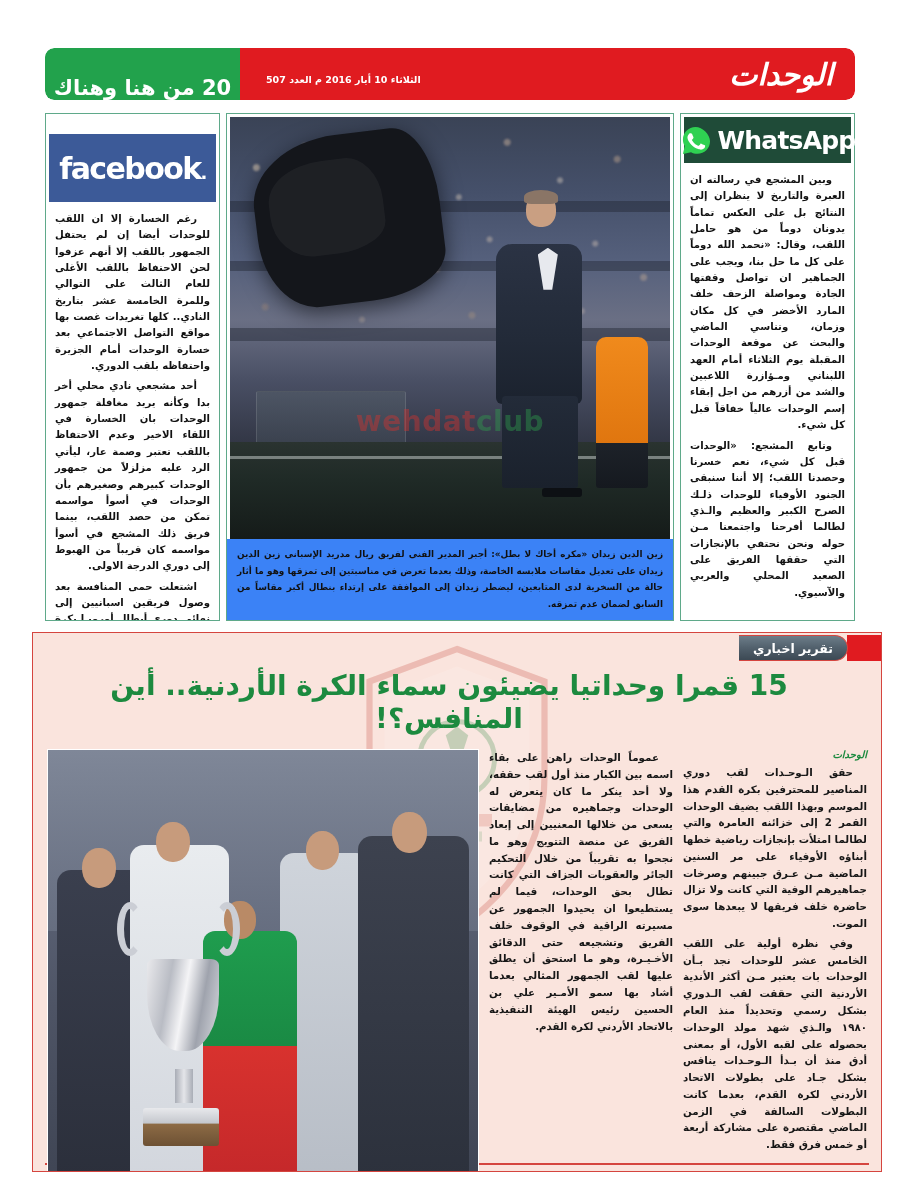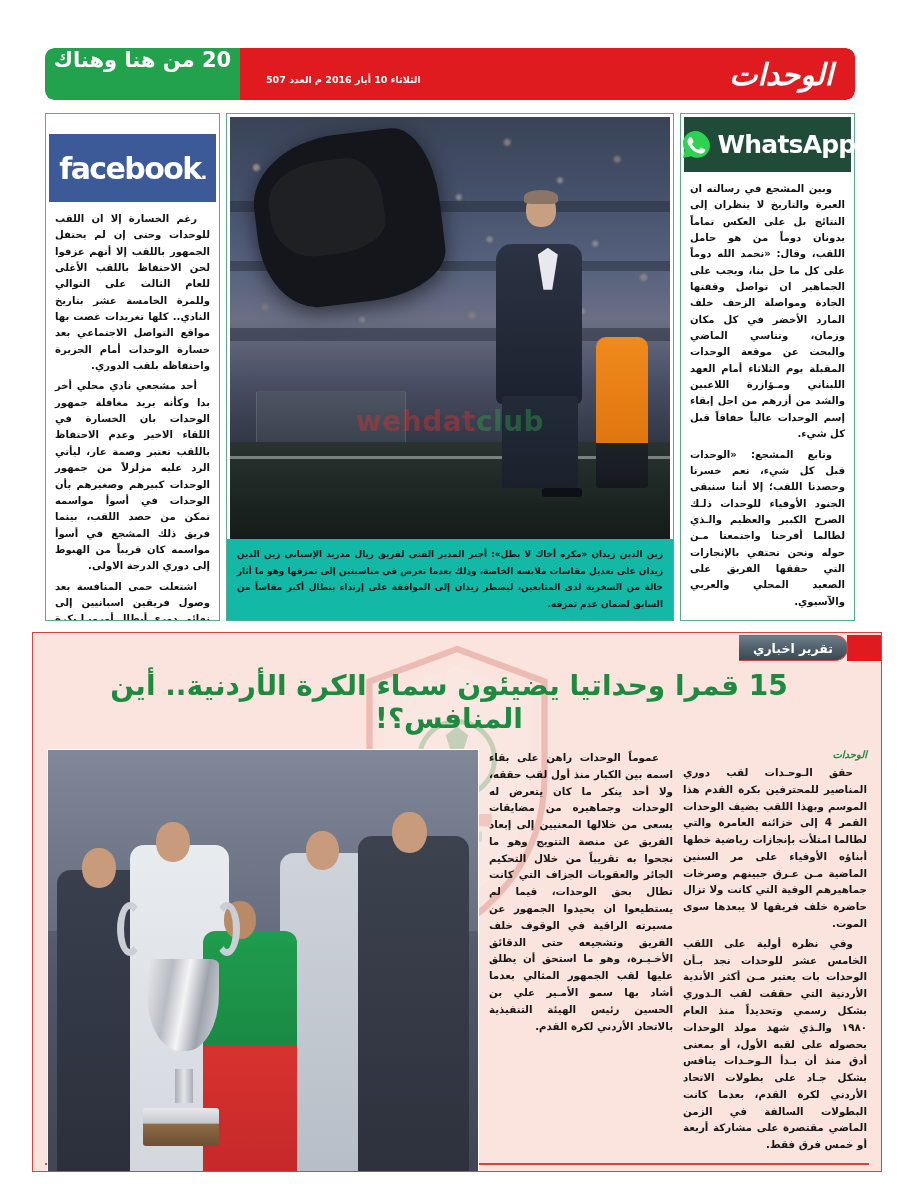--- a/index.html
+++ b/index.html
@@ -32,21 +32,21 @@
     display: flex;
     flex-direction: row;
     border-radius: 9px;
     overflow: hidden;
   }
   .masthead-green {
     width: 195px;
     background: #22a24c;
     border-radius: 9px 0 0 9px;
     display: flex;
-    align-items: flex-start;
+    align-items: flex-end;
     justify-content: center;
     flex-shrink: 0;
     order: 2;
   }
   .masthead-green-text {
     color: #ffffff;
     font-size: 21px;
     font-weight: bold;
     letter-spacing: -0.3px;
     direction: rtl;
@@ -112,21 +112,21 @@
     color: #ffffff;
     font-size: 30px;
     font-weight: bold;
     letter-spacing: -1.6px;
     direction: ltr;
     font-family: "DejaVu Sans", sans-serif;
   }
   .fb-wordmark .dot { font-size: 18px; }
 
   .wa-banner {
-    height: 55px;
+    height: 46px;
     background: #1f4b38;
     display: flex;
     align-items: center;
     justify-content: center;
     gap: 7px;
     margin: 3px 3px 0 3px;
     direction: ltr;
   }
   .wa-icon-wrap {
     width: 33px; height: 33px;
@@ -304,21 +304,21 @@
     white-space: nowrap;
     opacity: 0.42;
     pointer-events: none;
   }
   .watermark .w-red { color: #d8322e; }
   .watermark .w-green { color: #2fa14d; }
 
   .photo-caption {
     padding: 7px 10px 8px 10px;
     direction: rtl;
-    background: #14b8a6;
+    background: #3b82f6;
   }
   .photo-caption p {
     font-size: 8.9px;
     line-height: 1.85;
     font-weight: bold;
     color: #111111;
     text-align: justify;
   }
 
   
@@ -559,21 +559,21 @@
       <div class="photo-caption">
         <p>زين الدين زيدان «مكره أخاك لا بطل»: أجبر المدير الفني لفريق ريال مدريد الإسباني زين الدين زيدان على تعديل مقاسات ملابسه الخاصة، وذلك بعدما تعرض في مناسبتين إلى تمزقها وهو ما أثار حالة من السخرية لدى المتابعين، ليضطر زيدان إلى الموافقة على إرتداء بنطال أكبر مقاساً من السابق لضمان عدم تمزقه.</p>
       </div>
     </div>
 
     <div class="social-col">
       <div class="fb-banner">
         <span class="fb-wordmark"><span>facebook</span><span class="dot">.</span></span>
       </div>
       <div class="social-body">
-        <p>رغم الخسارة إلا ان اللقب للوحدات وحتى إن لم يحتفل الجمهور باللقب إلا أنهم عزفوا لحن الاحتفاظ باللقب الأغلى للعام الثالث على التوالي وللمرة الخامسة عشر بتاريخ النادي.. كلها تغريدات غصت بها مواقع التواصل الاجتماعي بعد خسارة الوحدات أمام الجزيرة واحتفاظه بلقب الدوري.</p>
+        <p>رغم الخسارة إلا ان اللقب للوحدات أيضا إن لم يحتفل الجمهور باللقب إلا أنهم عزفوا لحن الاحتفاظ باللقب الأغلى للعام الثالث على التوالي وللمرة الخامسة عشر بتاريخ النادي.. كلها تغريدات غصت بها مواقع التواصل الاجتماعي بعد خسارة الوحدات أمام الجزيرة واحتفاظه بلقب الدوري.</p>
         <p>أحد مشجعي نادي محلي أخر بدا وكأنه يريد مغافلة جمهور الوحدات بان الخسارة في اللقاء الاخير وعدم الاحتفاظ باللقب تعتبر وصمة عار، ليأتي الرد عليه مزلزلاً من جمهور الوحدات كبيرهم وصغيرهم بأن الوحدات في أسوأ مواسمه تمكن من حصد اللقب، بينما فريق ذلك المشجع في أسوأ مواسمه كان قريباً من الهبوط إلى دوري الدرجة الاولى.</p>
         <p class="last">اشتعلت حمى المنافسة بعد وصول فريقين اسبانيين إلى نهائي دوري أبطال أوروبـا بكرة القـدم وهما ريـال مدريد وأتلتيكو مدريد حيث يجمع المراقبون عبر مواقع التواصل الاجتماعي بأن اللقاء سيكون ثأرياً من جانب اتلتيكو بينما سيسعى الريال إلى محو موسمه السيء بنيل اللقب.</p>
       </div>
     </div>
 
   </div>
 
   <div class="article">
 
     <div class="art-watermark">
@@ -593,21 +593,21 @@
         <span>تقرير اخباري</span>
       </div>
     </div>
 
     <div class="headline">15 قمرا وحداتيا يضيئون سماء الكرة الأردنية.. أين المنافس؟!</div>
 
     <div class="art-body">
 
       <div class="art-col">
         <div class="art-col-label">الوحدات</div>
-        <p>حقق الـوحـدات لقب دوري المناصير للمحترفين بكرة القدم هذا الموسم وبهذا اللقب يضيف الوحدات القمر 4 إلى خزائنه العامرة والتي لطالما امتلأت بإنجازات رياضية خطها أبناؤه الأوفياء على مر السنين الماضية مـن عـرق جبينهم وصرخات جماهيرهم الوفية التي كانت ولا تزال حاضرة خلف فريقها لا يبعدها سوى الموت.</p>
+        <p>حقق الـوحـدات لقب دوري المناصير للمحترفين بكرة القدم هذا الموسم وبهذا اللقب يضيف الوحدات القمر 2 إلى خزائنه العامرة والتي لطالما امتلأت بإنجازات رياضية خطها أبناؤه الأوفياء على مر السنين الماضية مـن عـرق جبينهم وصرخات جماهيرهم الوفية التي كانت ولا تزال حاضرة خلف فريقها لا يبعدها سوى الموت.</p>
         <p>وفي نظرة أولية على اللقب الخامس عشر للوحدات نجد بـأن الوحدات بات يعتبر مـن أكثر الأندية الأردنية التي حققت لقب الـدوري بشكل رسمي وتحديداً منذ العام ١٩٨٠ والـذي شهد مولد الوحدات بحصوله على لقبه الأول، أو بمعنى أدق منذ أن بـدأ الـوحـدات ينافس بشكل جـاد على بطولات الاتحاد الأردني لكرة القدم، بعدما كانت البطولات السالفة في الزمن الماضي مقتصرة على مشاركة أربعة أو خمس فرق فقط.</p>
       </div>
 
       <div class="art-col">
         <p>عموماً الوحدات راهن على بقاء اسمه بين الكبار منذ أول لقب حققه، ولا أحد ينكر ما كان يتعرض له الوحدات وجماهيره من مضايقات يسعى من خلالها المعنيين إلى إبعاد الفريق عن منصة التتويج وهو ما نجحوا به تقريباً من خلال التحكيم الجائر والعقوبات الجزاف التي كانت تطال بحق الوحدات، فيما لم يستطيعوا ان يحيدوا الجمهور عن مسيرته الراقية في الوقوف خلف الفريق وتشجيعه حتى الدقائق الأخـيـرة، وهو ما استحق أن يطلق عليها لقب الجمهور المثالي بعدما أشاد بها سمو الأمـير علي بن الحسين رئيس الهيئة التنفيذية بالاتحاد الأردني لكرة القدم.</p>
       </div>
 
       <div class="art-photo">
         <div class="ap-bg"></div>
         <div class="ap-wall"></div>

